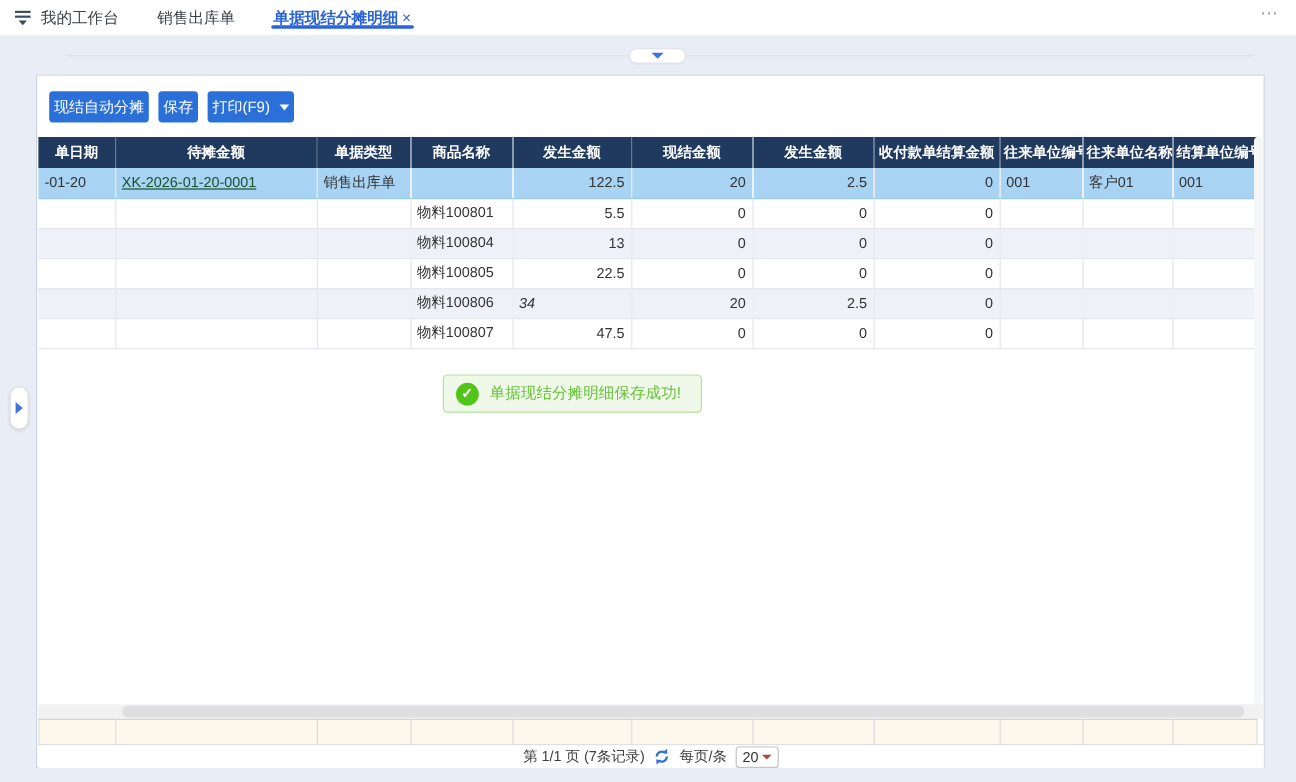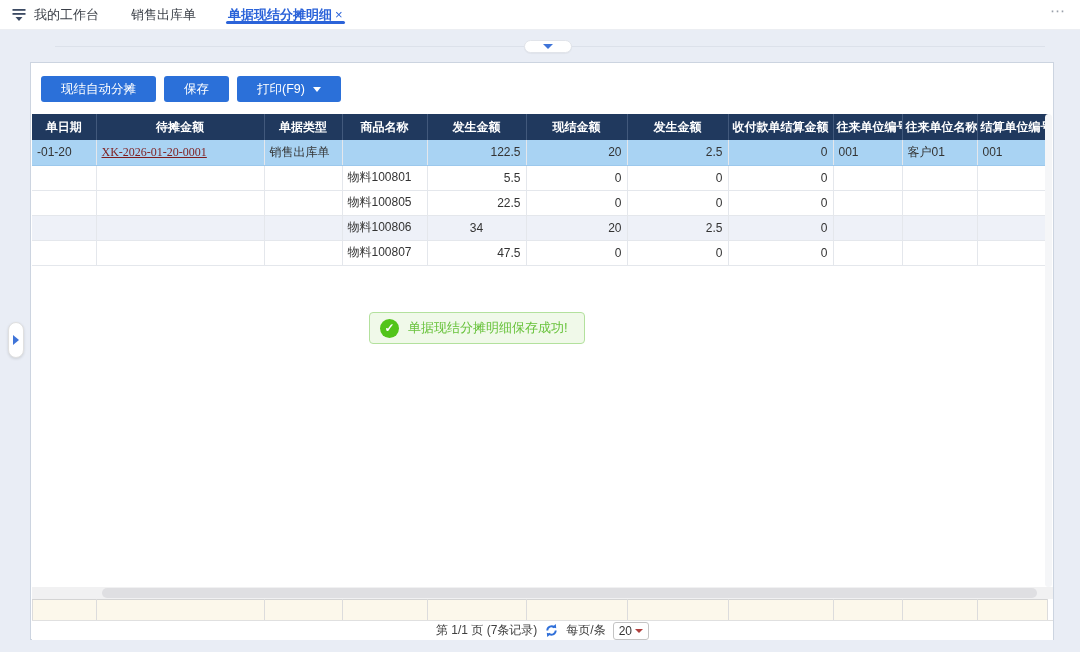--- a/index.html
+++ b/index.html
@@ -30,36 +30,36 @@
   .side-pill { position:absolute; left:8px; top:322px; width:16px; height:36px; background:#fff;
                border:1px solid #e0e0e0; border-radius:8px; display:flex; align-items:center; justify-content:center;
                cursor:pointer; box-shadow:0 1px 3px rgba(0,0,0,.12); }
   .tri-right { width:0; height:0; border-top:5px solid transparent; border-bottom:5px solid transparent;
                border-left:6px solid #3f74d8; }
 
   
   .panel { position:absolute; left:30px; top:62px; width:1024px; height:578px; background:#fff;
            border:1px solid #ccd4e0; }
   .toolbar { position:absolute; left:10px; top:13px; display:flex; gap:8px; }
-  .btn { height:26px; padding:0 20px; background:var(--accent-btn,#2b70d9); color:#fff; border:none;
+  .btn { height:26px; padding:0 4px; background:var(--accent-btn,#2b70d9); color:#fff; border:none;
          border-radius:3px; font-size:12.5px; font-family:inherit; cursor:pointer; display:flex; align-items:center; }
   .btn .caret { width:0; height:0; border-left:4px solid transparent; border-right:4px solid transparent;
                 border-top:5px solid #fff; margin-left:8px; }
 
   
   .grid-wrap { position:absolute; left:1px; top:51px; width:1015px; }
   table.grid { border-collapse:collapse; table-layout:fixed; width:1015px; font-size:12px; }
   table.grid th { background:var(--header-bg,#20395e); color:#fff; height:26px; font-weight:bold;
                   border-right:1px solid #42597c; text-align:center; padding:0 3px;
                   overflow:hidden; white-space:nowrap; cursor:pointer; }
   table.grid td { height:25px; border-right:1px solid #e4e7ec; border-bottom:1px solid #e4e7ec;
                   padding:0 5px; white-space:nowrap; overflow:hidden; color:#333; background:#fff; }
   table.grid tr.alt td { background:#eef1f8; }
   table.grid tr.selected td { background:var(--selected-row,#a9d3f3); border-bottom-color:#9cc8ec; }
-  .doc-link { color:#7f1d1d; text-decoration:underline; cursor:pointer;font-family:Liberation Serif, serif; }
+  .doc-link { color:#14532d; text-decoration:underline; cursor:pointer; }
   .vscroll { position:absolute; right:1px; top:51px; width:7px; height:473px; background:#f5f6f8; border-radius:4px; }
 
   
   .toast { position:absolute; left:338px; top:249px; height:32px; padding:0 16px 0 10px;
            background:var(--toast-bg,#f0f9e9); border:1px solid var(--toast-border,#b3e19d); border-radius:4px;
            display:flex; align-items:center; gap:9px; z-index:20; }
   .toast .check { width:19px; height:19px; border-radius:50%; background:var(--toast-icon,#52c41a);
                   color:#fff; font-size:12px; font-weight:bold; display:flex; align-items:center; justify-content:center; }
   .toast .msg { color:var(--toast-text,#67c23a); font-size:13px; white-space:nowrap; }
 
@@ -175,39 +175,52 @@
               <td style="text-align: left;"></td>
               <td style="text-align: left; margin-top: 43px;">物料100801</td>
               <td style="text-align: right;">5.5</td>
               <td style="text-align: right;">0</td>
               <td style="text-align: right;">0</td>
               <td style="text-align: right;">0</td>
               <td style="text-align: left;"></td>
               <td style="text-align: left;"></td>
               <td style="text-align: left;"></td>
             </tr>
+            <tr class="alt">
+              <td style="text-align: left;"></td>
+              <td style="text-align: left;"></td>
+              <td style="text-align: left;"></td>
+              <td style="text-align: left;">物料100804</td>
+              <td style="text-align: right;">13</td>
+              <td style="text-align: right;">0</td>
+              <td style="text-align: right;">0</td>
+              <td style="text-align: right;">0</td>
+              <td style="text-align: left;"></td>
+              <td style="text-align: left;"></td>
+              <td style="text-align: left;"></td>
+            </tr>
             <tr>
               <td style="text-align: left;"></td>
               <td style="text-align: left;"></td>
               <td style="text-align: left;"></td>
               <td style="text-align: left;">物料100805</td>
               <td style="text-align: right;">22.5</td>
               <td style="text-align: right;">0</td>
               <td style="text-align: right;">0</td>
               <td style="text-align: right;">0</td>
               <td style="text-align: left;"></td>
               <td style="text-align: left;"></td>
               <td style="text-align: left;"></td>
             </tr>
             <tr class="alt">
               <td style="text-align: left;"></td>
               <td style="text-align: left;"></td>
               <td style="text-align: left;"></td>
               <td style="text-align: left;">物料100806</td>
-              <td style="text-align: center;">34</td>
+              <td style="text-align: left; font-style: italic;">34</td>
               <td style="text-align: right;">20</td>
               <td style="text-align: right;">2.5</td>
               <td style="text-align: right;">0</td>
               <td style="text-align: left;"></td>
               <td style="text-align: left;"></td>
               <td style="text-align: left;"></td>
             </tr>
             <tr>
               <td style="text-align: left;"></td>
               <td style="text-align: left;"></td>

